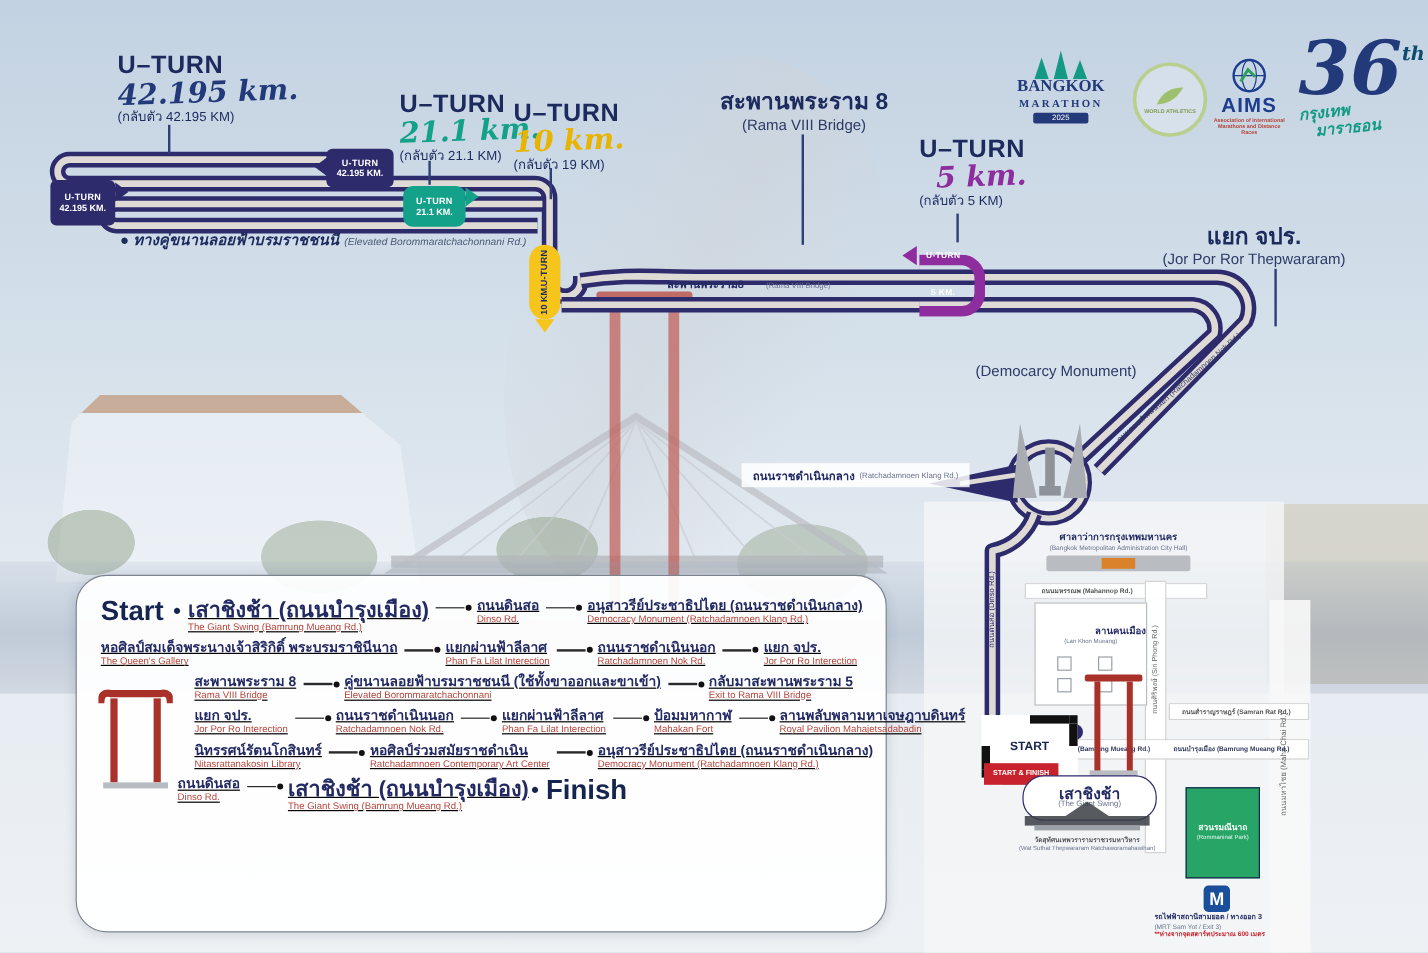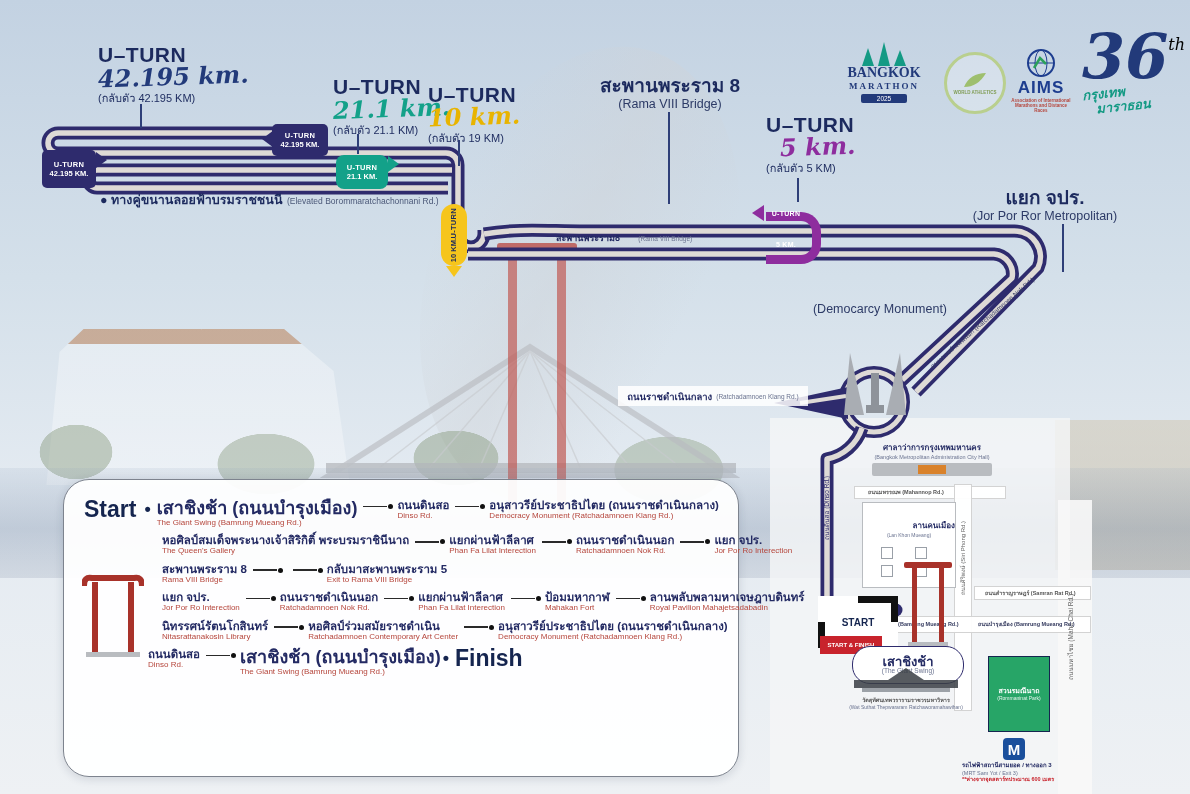--- a/index.html
+++ b/index.html
@@ -62,21 +62,21 @@
            display:flex;align-items:center;justify-content:center;flex-direction:column;}
   .aims-word{font-size:17px;font-weight:800;color:#1d3d8f;letter-spacing:1px;}
   .ed-num{font-family:"DejaVu Serif",serif;font-style:italic;font-weight:bold;font-size:62px;color:#223a7a;line-height:.8;}
   .ed-th{font-family:"DejaVu Serif",serif;font-style:italic;font-weight:bold;font-size:13px;color:#149a84;line-height:1.05;}
   
   .panel{left:63px;top:479px;width:676px;height:298px;background:rgba(255,255,255,.94);
          border:1.5px solid #7d838e;border-radius:26px;box-shadow:0 2px 10px rgba(30,40,70,.15);
          padding:12px 22px 10px 20px;box-sizing:border-box;}
   .pdate{font-size:33px;font-weight:800;color:#15254f;letter-spacing:1px;line-height:1;}
   .prow{display:flex;align-items:flex-start;margin-top:7px;white-space:nowrap;}
-  .stop{display:inline-flex;flex-direction:column;line-height:1.05;}
+  .stop{display:inline-flex;flex-direction:column;line-height:1.05;text-decoration:underline;}
   .stop .t{font-size:11.5px;font-weight:700;color:#232a63;}
   .stop .t.big{font-size:18px;}
   .stop .e{font-size:8px;color:#b5463c;margin-top:1px;}
   .conn{display:inline-flex;align-items:center;margin:5px 4px 0 6px;}
   .conn .ln{width:24px;height:1.5px;background:#2a2a2a;}
   .conn .dt{width:5px;height:5px;border-radius:50%;background:#111;margin-left:1px;}
   .se-label{font-size:23px;font-weight:800;color:#15254f;line-height:.9;margin-right:6px;}
   .se-dot{font-size:18px;color:#15254f;margin:0 6px 0 2px;font-weight:800;}
   
   .maplbl-th{font-weight:700;color:#232a63;}
@@ -173,35 +173,35 @@
 <div class="abs pline" style="left:797px;top:178px;height:24px;"></div>
 
 <div class="abs" style="left:560px;top:76px;width:220px;text-align:center;">
   <div class="place-title">สะพานพระราม 8</div>
   <div class="place-sub">(Rama VIII Bridge)</div>
 </div>
 <div class="abs pline" style="left:668px;top:112px;height:92px;"></div>
 
 <div class="abs" style="left:950px;top:188px;width:190px;text-align:center;">
   <div class="place-title">แยก จปร.</div>
-  <div class="place-sub">(Jor Por Ror Metropolitan)</div>
+  <div class="place-sub">(Jor Por Ror Thepwararam)</div>
 </div>
 <div class="abs pline" style="left:1062px;top:224px;height:48px;"></div>
 
 <div class="abs" style="left:780px;top:302px;width:200px;text-align:center;">
   <div class="place-sub">(Democarcy Monument)</div>
 </div>
 <svg class="abs" style="left:830px;top:345px;" width="90" height="70">
   <polygon points="14,70 20,8 34,70" fill="#a9adb3"></polygon>
   <polygon points="76,70 70,8 56,70" fill="#a9adb3"></polygon>
   <rect x="41" y="28" width="8" height="36" fill="#8e939a"></rect>
   <rect x="36" y="60" width="18" height="8" fill="#8e939a"></rect>
 </svg>
 
-<div class="abs" style="left:100px;top:190px;">
+<div class="abs" style="left:100px;top:190px;font-style:italic;">
   <span class="note-th">● ทางคู่ขนานลอยฟ้าบรมราชชนนี</span>
   <span class="note-en">(Elevated Borommaratchachonnani Rd.)</span>
 </div>
 
 <div class="abs" style="left:556px;top:227px;">
   <span class="onroute-th">สะพานพระราม8</span>
   <span class="onroute-en" style="margin-left:14px;">(Rama VIII Bridge)</span>
 </div>
 
 <div class="abs" style="left:618px;top:386px;width:190px;height:20px;background:rgba(255,255,255,.85);display:flex;align-items:center;justify-content:center;">
@@ -267,21 +267,21 @@
     <circle cx="15" cy="15" r="13" fill="none" stroke="#1d3d8f" stroke-width="2"></circle>
     <ellipse cx="15" cy="15" rx="6" ry="13" fill="none" stroke="#1d3d8f" stroke-width="1"></ellipse>
     <line x1="2" y1="15" x2="28" y2="15" stroke="#1d3d8f" stroke-width="1"></line>
     <path d="M8 20 L14 10 L20 16" fill="none" stroke="#2aa05a" stroke-width="2.5"></path>
   </svg>
   <div class="aims-word">AIMS</div>
   <div style="font-size:4.5px;color:#b5463c;font-weight:700;">Association of International</div>
   <div style="font-size:4.5px;color:#b5463c;font-weight:700;">Marathons and Distance Races</div>
 </div>
 <div class="abs" style="left:1082px;top:32px;width:100px;">
-  <span class="ed-num">36</span><span style="font-family:'DejaVu Serif',serif;font-style:italic;font-weight:normal;font-size:16px;color:#000000;vertical-align:28px;">th</span>
+  <span class="ed-num">36</span><span style="font-family:'DejaVu Serif',serif;font-style:italic;font-weight:bold;font-size:16px;color:#0c4a6e;vertical-align:28px;">th</span>
   <div class="ed-th" style="transform:rotate(-6deg);margin-top:2px;">กรุงเทพ</div>
   <div class="ed-th" style="transform:rotate(-6deg);margin-left:14px;">มาราธอน</div>
 </div>
 
 <div class="abs" style="left:852px;top:441px;width:160px;text-align:center;">
   <div class="maplbl-th" style="font-size:8px;">ศาลาว่าการกรุงเทพมหานคร</div>
   <div class="maplbl-en" style="font-size:5.5px;">(Bangkok Metropolitan Administration City Hall)</div>
   <div style="margin:3px auto 0;width:120px;height:13px;background:#b9bcc0;border-radius:2px;position:relative;">
     <div style="position:absolute;left:46px;top:2px;width:28px;height:9px;background:#d9822b;"></div>
   </div>
@@ -366,21 +366,21 @@
         </span>
         <span class="conn">
           <span class="ln"></span>
           <span class="dt"></span>
         </span>
         <span class="stop">
           <span class="t">อนุสาวรีย์ประชาธิปไตย (ถนนราชดำเนินกลาง)</span>
           <span class="e">Democracy Monument (Ratchadamnoen Klang Rd.)</span>
         </span>
       </div>
-      <div class="prow" style="margin-left: 78px;">
+      <div class="prow" style="">
         <span class="stop">
           <span class="t">หอศิลป์สมเด็จพระนางเจ้าสิริกิติ์ พระบรมราชินีนาถ</span>
           <span class="e">The Queen's Gallery</span>
         </span>
         <span class="conn">
           <span class="ln"></span>
           <span class="dt"></span>
         </span>
         <span class="stop">
           <span class="t">แยกผ่านฟ้าลีลาศ</span>
@@ -404,20 +404,24 @@
         </span>
       </div>
       <div class="prow" style="margin-left: 78px;">
         <span class="stop">
           <span class="t">สะพานพระราม 8</span>
           <span class="e">Rama VIII Bridge</span>
         </span>
         <span class="conn">
           <span class="ln"></span>
           <span class="dt"></span>
+        </span>
+        <span class="stop">
+          <span class="t">คู่ขนานลอยฟ้าบรมราชชนนี (ใช้ทั้งขาออกและขาเข้า)</span>
+          <span class="e">Elevated Borommaratchachonnani</span>
         </span>
         <span class="conn">
           <span class="ln"></span>
           <span class="dt"></span>
         </span>
         <span class="stop">
           <span class="t">กลับมาสะพานพระราม 5</span>
           <span class="e">Exit to Rama VIII Bridge</span>
         </span>
       </div>

